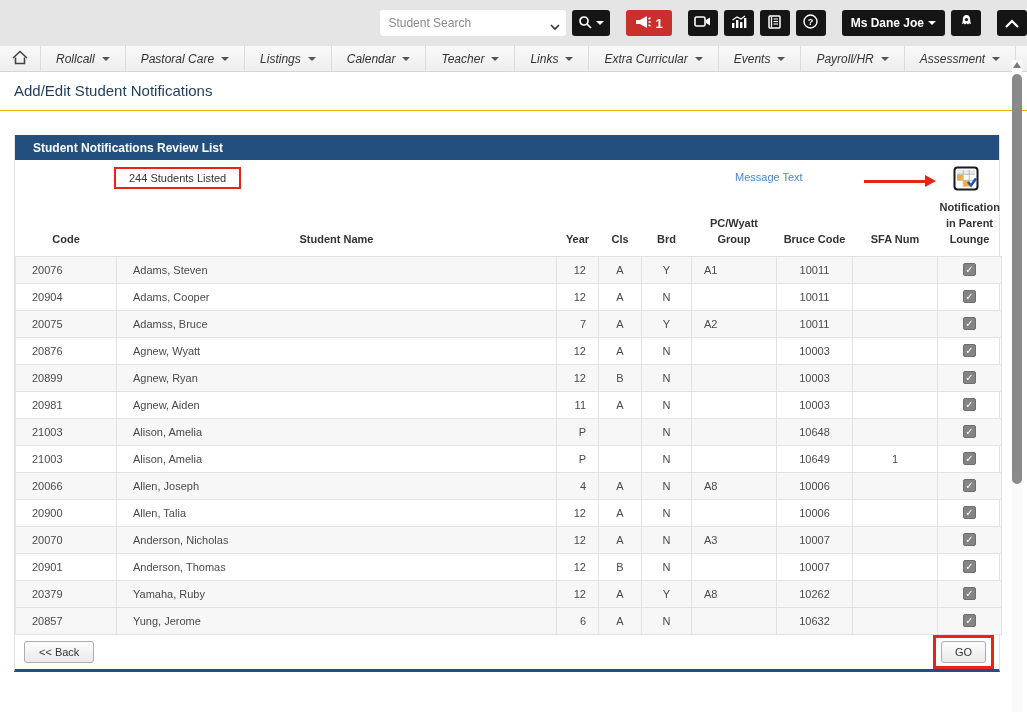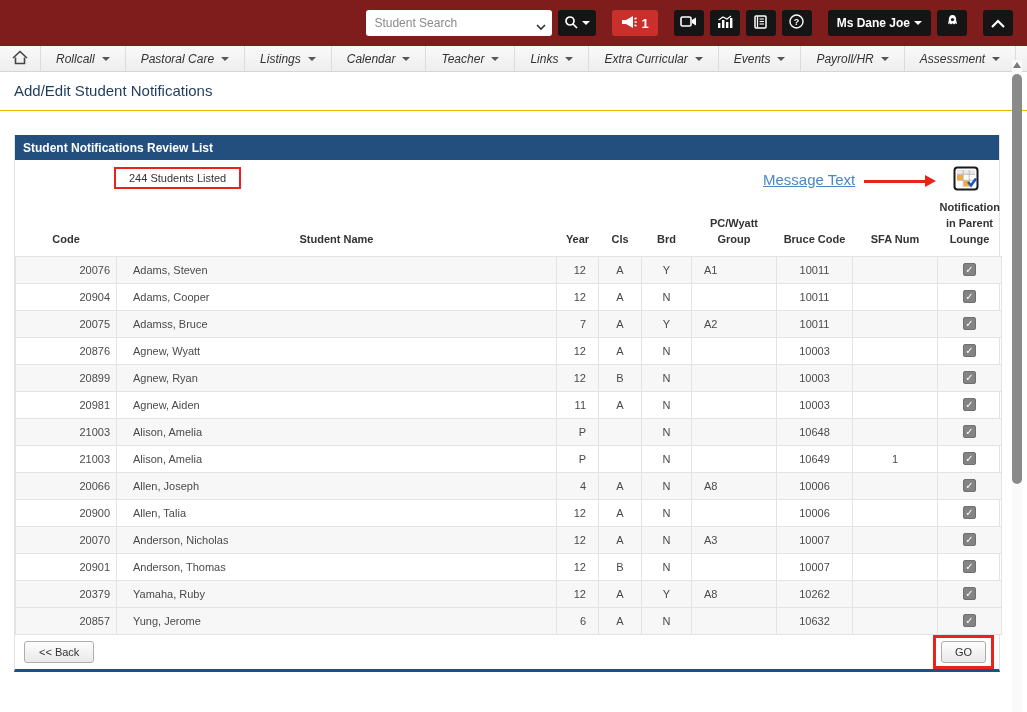--- a/index.html
+++ b/index.html
@@ -1,22 +1,22 @@
 <!DOCTYPE html>
 <html><head>
 <meta charset="utf-8">
 <style>
   * { margin:0; padding:0; box-sizing:border-box; }
   html,body { width:1027px; height:712px; background:#fff; overflow:hidden;
     font-family:"Liberation Sans", sans-serif; }
   body { position:relative; }
 
   
-  .topbar { height:46px; background:#7f1d1d; display:flex; align-items:center;
-    justify-content:flex-end; padding-right:14px; gap:6px; }
+  .topbar { height:46px; background:#e5e5e5; display:flex; align-items:center;
+    justify-content:flex-end; gap:6px; }
   .search-combo { position:relative; width:186px; height:26px; background:#fff;
     border-radius:3px; display:flex; align-items:center; }
   .search-combo input { border:none; outline:none; background:transparent;
     font-family:"Liberation Sans", sans-serif; font-size:12px; color:#333;
     padding:0 20px 0 8px; width:100%; }
   .search-combo input::placeholder { color:#8a8a8a; opacity:1; }
   .search-combo .combo-caret { position:absolute; right:6px; top:8px; }
   .tb-btn { height:26px; min-width:30px; background:#151515; border:none;
     border-radius:3px; display:flex; align-items:center; justify-content:center;
     gap:4px; cursor:pointer; padding:0 6px; }
@@ -39,42 +39,42 @@
 
   
   .titlebar { padding:10px 4px 11px 14px; border-bottom:1px solid #eab308; }
   .titlebar h1 { font-size:15px; font-weight:normal; color:#1e3c5c; }
 
   
   .panel { position:absolute; left:14px; top:135px; width:986px;
     border-left:1px solid #e3e3e3; border-right:1px solid #e3e3e3;
     border-bottom:3px solid #234f7e; background:#fff; }
   .panel-header { height:25px; background:#234f7e; color:#fff; font-size:12px;
-    font-weight:bold; display:flex; align-items:center; padding-left:8px; }
+    font-weight:bold; display:flex; align-items:center; padding-left:18px; }
   .panel-toolbar { position:relative; height:36px; }
   .students-listed { position:absolute; left:99px; top:7px; font-size:11px;
     color:#333; border:2px solid #e8231a; padding:3px 13px; }
-  .msg-link { position:absolute; left:720px; top:11px; font-size:15px;
-    color:#4a86c8; text-decoration:underline; cursor:pointer;margin-left:28px; }
+  .msg-link { position:absolute; left:720px; top:11px; font-size:11px;
+    color:#4a86c8; cursor:pointer; }
   .annotation-arrow { position:absolute; left:849px; top:20px; width:62px;
     height:3px; background:#e8231a; }
   .annotation-arrow::after { content:''; position:absolute; right:-10px; top:-5px;
     width:0; height:0; border-left:11px solid #e8231a;
     border-top:6px solid transparent; border-bottom:6px solid transparent; }
   .select-all { position:absolute; left:938px; top:6px; width:26px; height:25px;
     cursor:pointer; background:#fff; }
 
   
   table { width:100%; border-collapse:collapse; table-layout:fixed; }
   thead th { vertical-align:bottom; font-size:11px; color:#333; font-weight:bold;
     padding:4px 2px 8px 2px; height:48px; line-height:1.45; text-align:center; }
   tbody td { font-size:11px; color:#4a4a4a; border:1px solid #e3e3e3;
     height:27px; padding:2px 6px; }
   tbody tr.alt { background:#f7f7f7; }
-  td.c-code { padding-left:16px;text-align:right; }
+  td.c-code { padding-left:16px; }
   td.c-name { padding-left:16px; }
   td.c-year { text-align:right; padding-right:12px; }
   td.c-cls, td.c-brd, td.c-parent, td.c-sfa, td.c-notif { text-align:center; }
   td.c-pc { padding-left:12px; }
   .checkbox { display:inline-block; width:13px; height:13px; background:#848484;
     border:1px solid #6f6f6f; border-radius:2px; color:#fff; font-size:10px;
     line-height:12px; text-align:center; cursor:pointer; }
 
   
   .panel-footer { position:relative; height:34px; }

